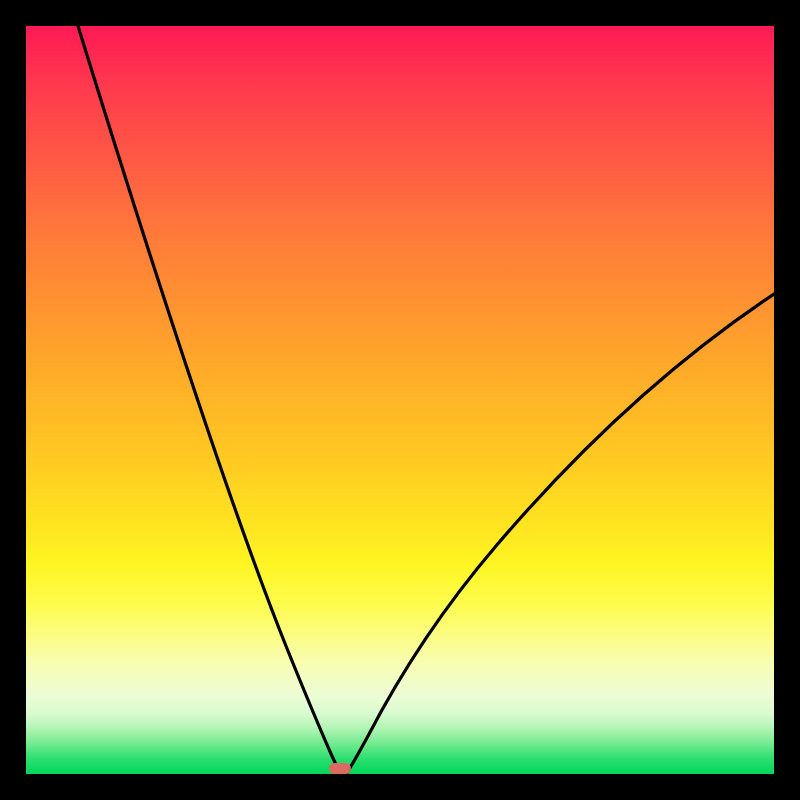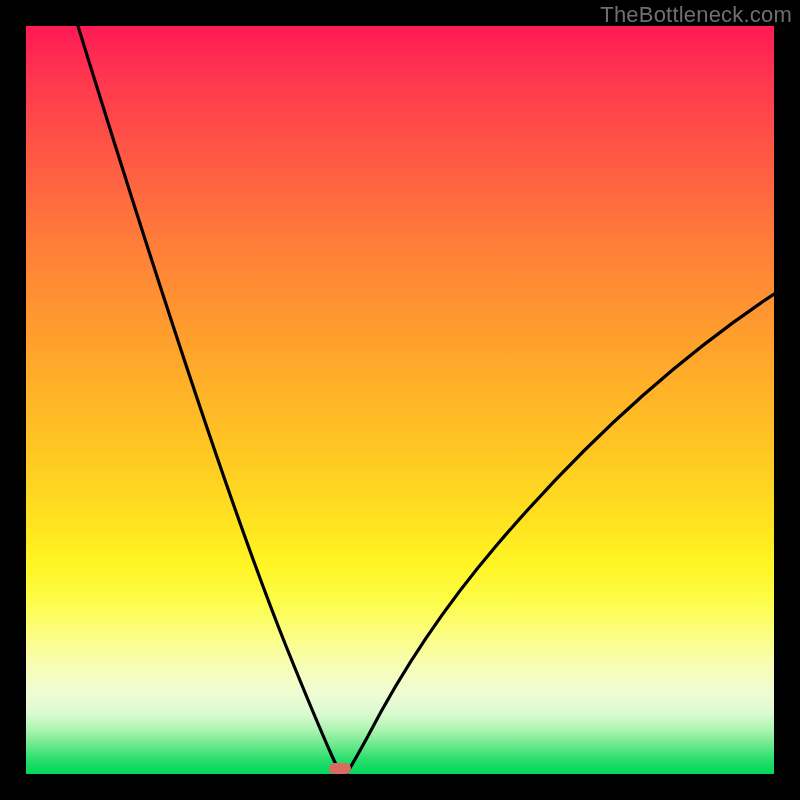--- a/index.html
+++ b/index.html
@@ -84,14 +84,13 @@
 
       <path d="M 320 748
                C 323 744, 330 732, 342 710
                C 370 656, 412 588, 470 520
                C 545 432, 640 340, 748 268" fill="none" stroke="#000" stroke-width="3.2" stroke-linecap="round"></path>
     </svg>
 
     <div class="marker" style="left:303px; top:737px;"></div>
   </div>
 
-  <div class="watermark">TheBottleneck.com</div>
 </div>
 
 </body></html>

